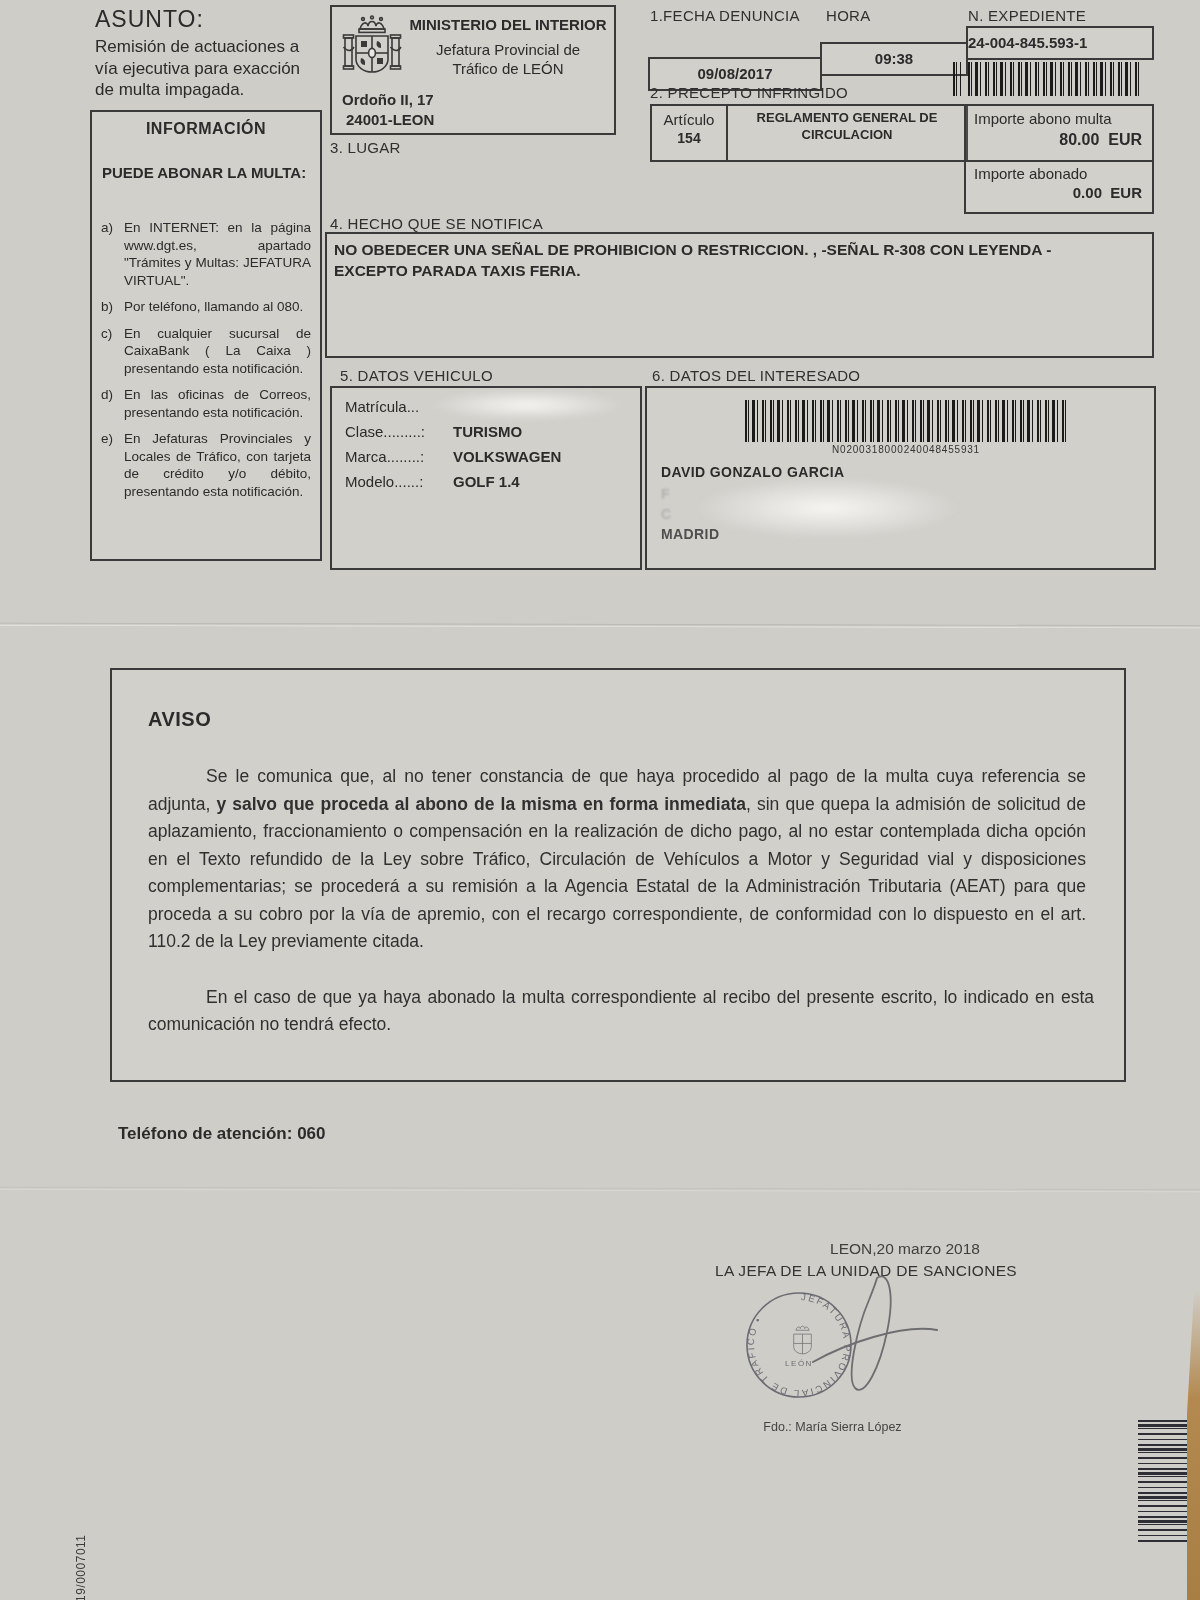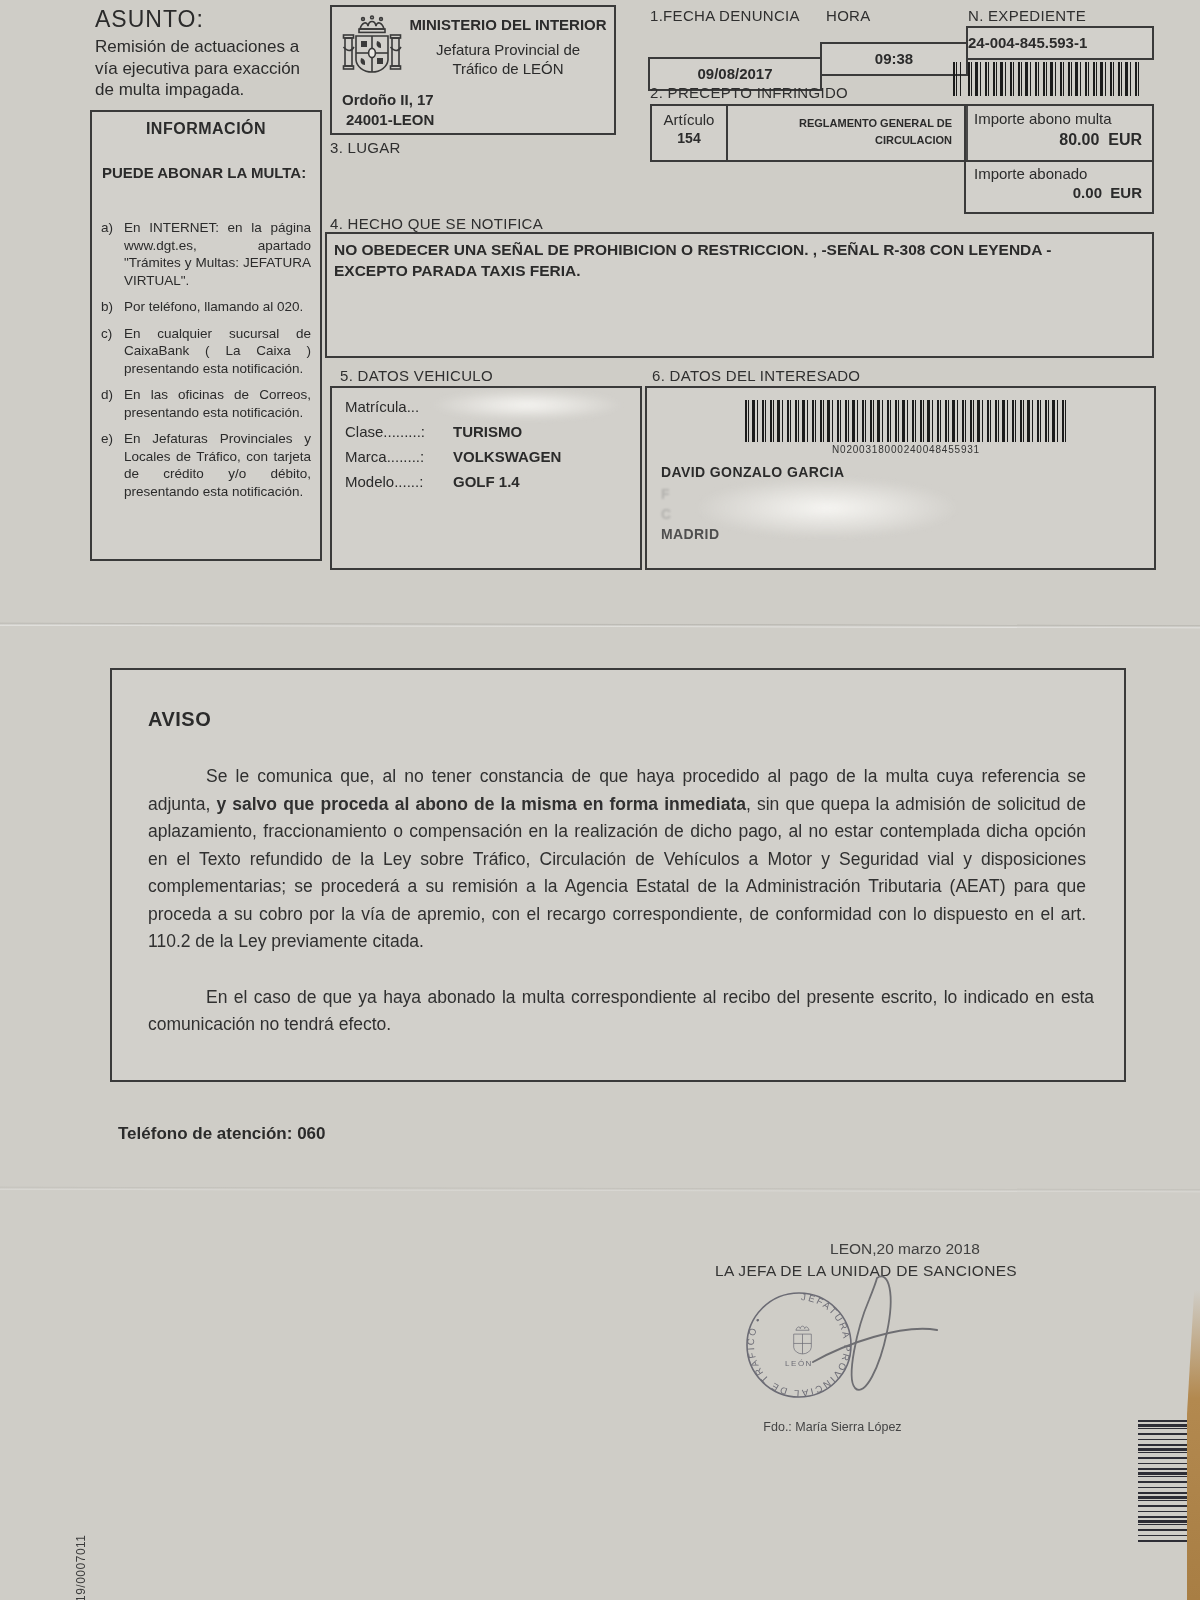--- a/index.html
+++ b/index.html
@@ -49,21 +49,21 @@
   <div class="box" style="left:90px;top:110px;width:228px;height:447px;">
     <div style="text-align:center;font-weight:bold;font-size:16px;margin-top:8px;letter-spacing:.5px;">INFORMACIÓN</div>
     <div style="margin:26px 8px 0 10px;font-weight:bold;font-size:15px;">PUEDE ABONAR LA MULTA:</div>
     <div style="margin:38px 9px 0 9px;">
       <div class="info-item">
         <span class="k">a)</span>
         <span class="t">En INTERNET: en la página www.dgt.es, apartado "Trámites y Multas: JEFATURA VIRTUAL".</span>
       </div>
       <div class="info-item">
         <span class="k">b)</span>
-        <span class="t">Por teléfono, llamando al 020.</span>
+        <span class="t">Por teléfono, llamando al 080.</span>
       </div>
       <div class="info-item">
         <span class="k">c)</span>
         <span class="t">En cualquier sucursal de CaixaBank ( La Caixa ) presentando esta notificación.</span>
       </div>
       <div class="info-item">
         <span class="k">d)</span>
         <span class="t">En las oficinas de Correos, presentando esta notificación.</span>
       </div>
       <div class="info-item">
@@ -111,21 +111,21 @@
   <div class="box bold" style="left:966px;top:26px;width:184px;height:30px;line-height:30px;text-align:left;font-size:15px;border-width:2px;">24-004-845.593-1</div>
   <div class="abs barcode-h" style="left:953px;top:62px;width:8px;height:34px;"></div>
   <div class="abs barcode-h" style="left:968px;top:62px;width:172px;height:34px;"></div>
 
   <div class="seclabel" style="left:650px;top:84px;">2. PRECEPTO INFRINGIDO</div>
   <div class="box" style="left:650px;top:104px;width:74px;height:54px;border-width:2px;text-align:center;">
     <div style="font-size:15px;margin-top:5px;">Artículo</div>
     <div class="bold" style="font-size:14px;margin-top:2px;">154</div>
   </div>
   <div class="box bold" style="left:726px;top:104px;width:238px;height:54px;border-width:2px;text-align:center;">
-    <div style="font-size:11px;line-height:17px;margin:9px 14px 0 14px;text-align:right;">REGLAMENTO GENERAL DE CIRCULACION</div>
+    <div style="font-size:13px;line-height:17px;margin:3px 14px 0 14px;">REGLAMENTO GENERAL DE CIRCULACION</div>
   </div>
   <div class="box" style="left:964px;top:104px;width:186px;height:54px;border-width:2px;">
     <div style="font-size:15px;margin:4px 0 0 8px;">Importe abono multa</div>
     <div class="bold" style="font-size:16px;text-align:right;margin:4px 10px 0 0;">
       <span>80.00</span>&nbsp;&nbsp;<span>EUR</span>
     </div>
   </div>
   <div class="box" style="left:964px;top:160px;width:186px;height:50px;border-width:2px;">
     <div style="font-size:15px;margin:3px 0 0 8px;">Importe abonado</div>
     <div class="bold" style="font-size:15px;text-align:right;margin:2px 10px 0 0;">

